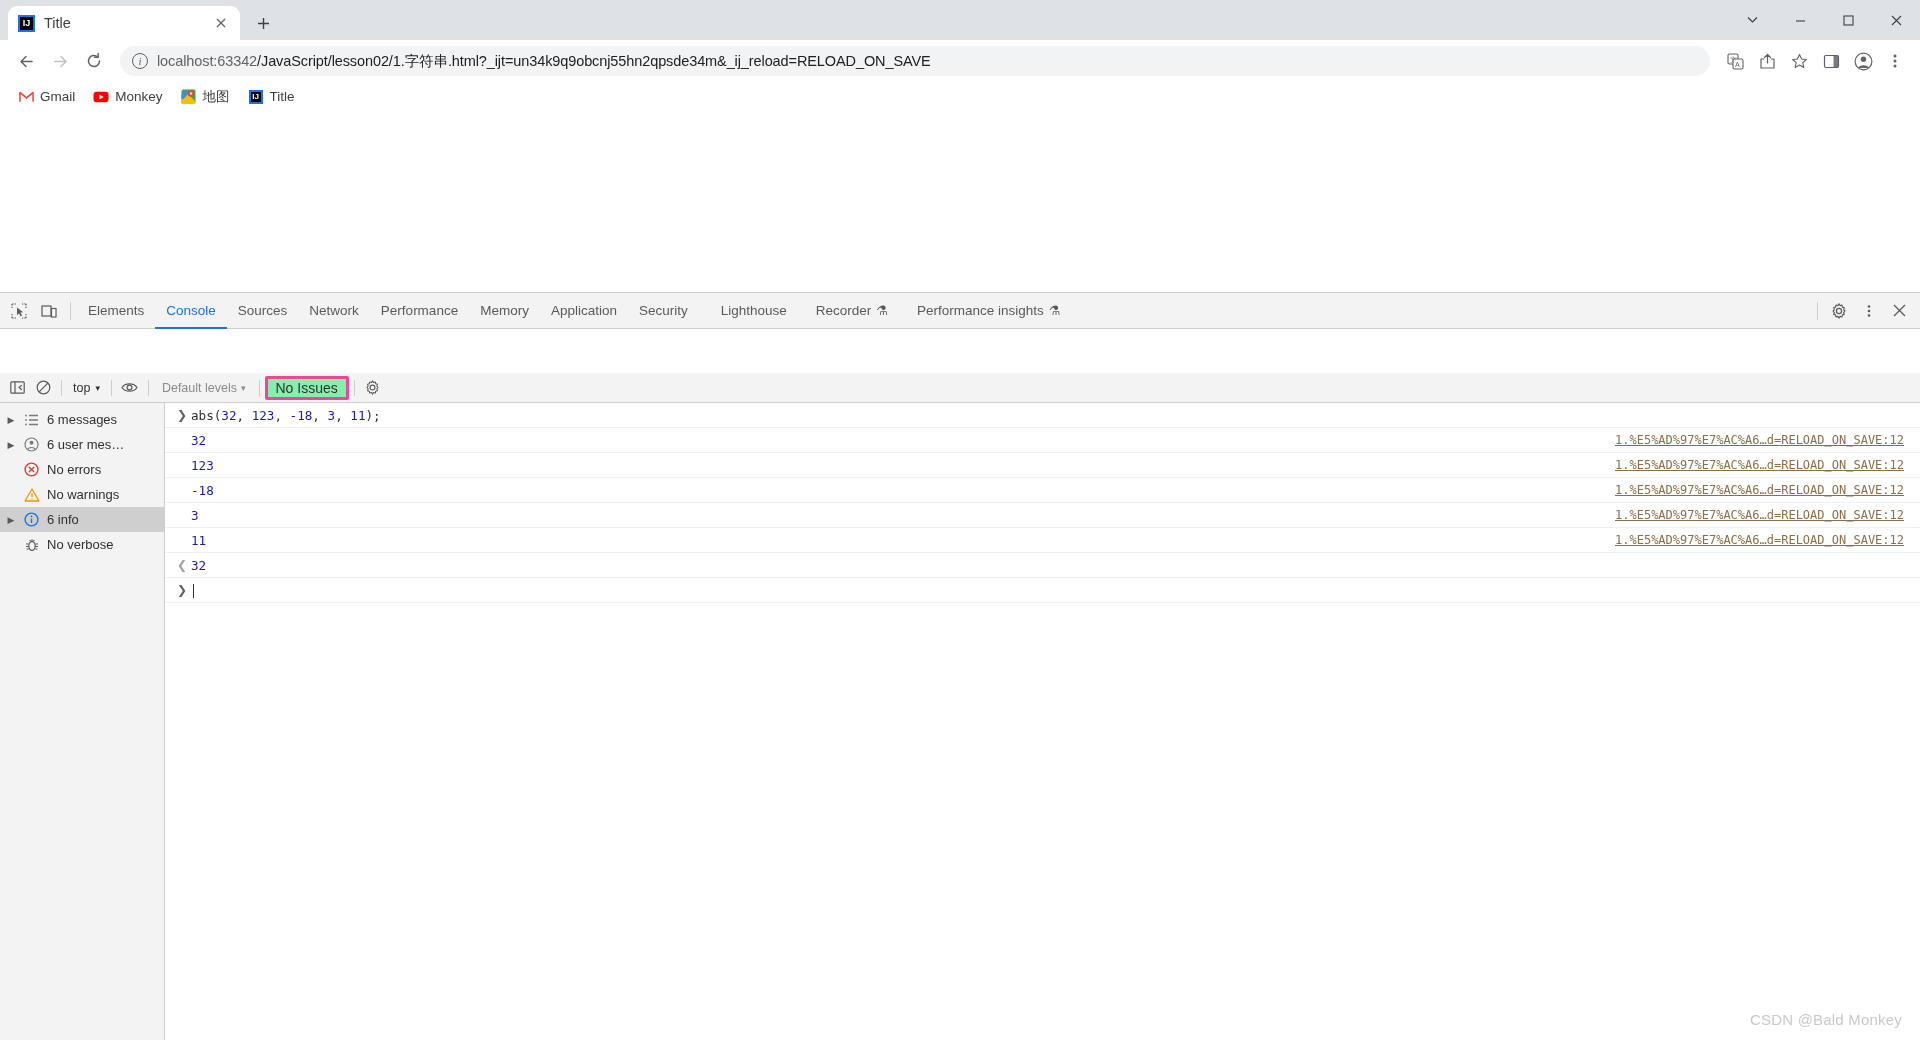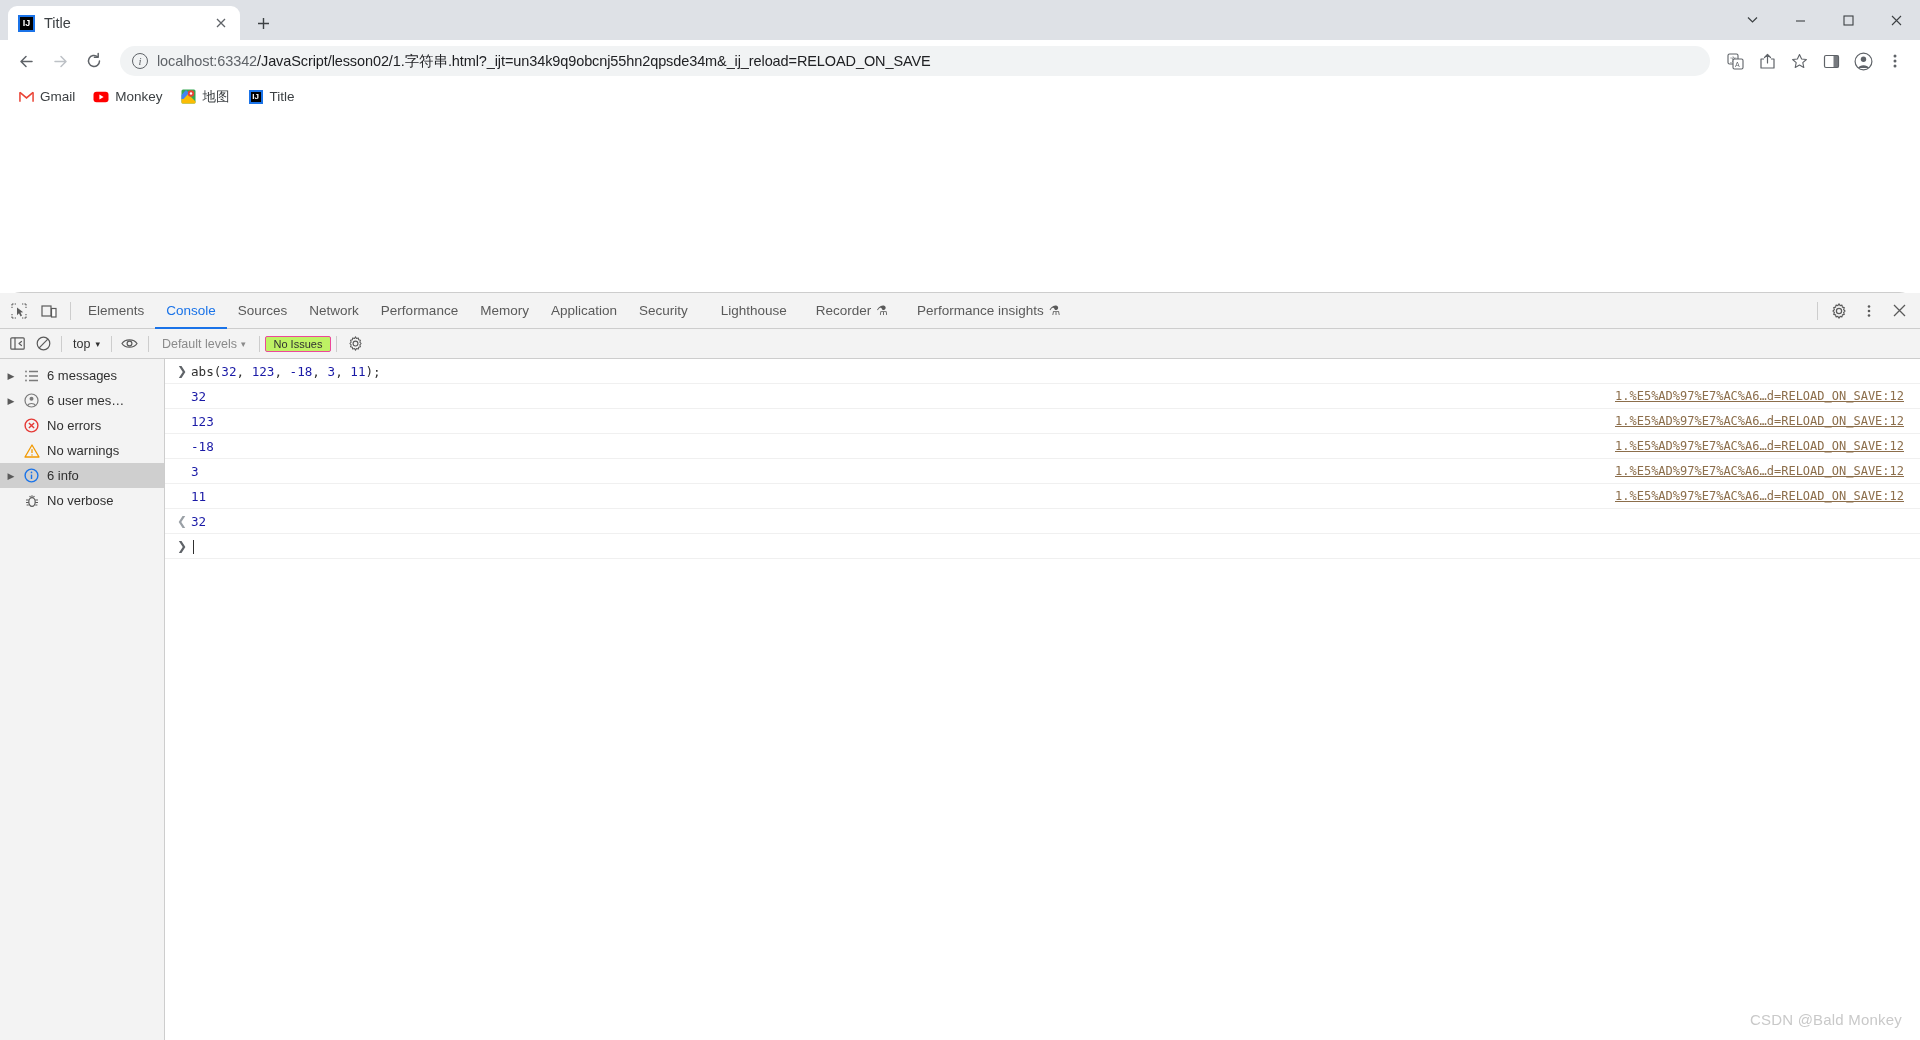--- a/index.html
+++ b/index.html
@@ -121,21 +121,20 @@
   .viewport { background:#ffffff; height: 188px; }
 
   
   .devtools {
     position:absolute; left:0; right:0; bottom:0;
     top: 292px;
     background:#ffffff;
     border-top: 1px solid #cdcdcd;
     display:flex; flex-direction:column;
     font-size: 12px;
-    border-radius: 21px;
   }
   .dt-tabbar {
     height: 36px; background:#f3f3f3;
     border-bottom: 1px solid #cdcdcd;
     display:flex; align-items:center; padding-left: 4px;
     position:relative;
   }
   .dt-icobtn {
     width: 28px; height: 28px; flex:none;
     display:flex; align-items:center; justify-content:center;
@@ -155,21 +154,21 @@
   }
   .dt-tab .flask { font-size: 13px; }
   .dt-right {
     margin-left:auto; display:flex; align-items:center; padding-right: 6px;
   }
 
   
   .dt-consolebar {
     height: 30px; background:#f3f3f3;
     border-bottom: 1px solid #cdcdcd;
-    display:flex; align-items:center; padding: 0 4px; gap: 0;
+    display:flex; align-items:center; padding: 0 4px; gap: 0; margin-top: 44px;
   }
   .cb-ico {
     width: 26px; height: 26px; flex:none;
     display:flex; align-items:center; justify-content:center;
     color:#5a5a5a;
   }
   .cb-sep { width:1px; height:16px; background:#cdcdcd; margin:0 5px; flex:none; }
   .ctx-select {
     display:flex; align-items:center; gap:5px;
     font-size:12.5px; color:#303030; padding: 2px 6px;
@@ -180,23 +179,23 @@
     background:#fff; border:1px solid #cdcdcd; border-radius: 2px;
     display:flex; align-items:center; padding: 0 6px;
     font-size: 12.5px; color:#8a8a8a;
     min-width: 0;
   }
   .levels {
     display:flex; align-items:center; gap:4px;
     font-size:12.5px; color:#8a8a8a; padding: 0 8px; white-space:nowrap;
   }
   .issues-btn {
-    font-size:11px; color:#303030;
-    border:1px solid #ec4899; border-radius:2px;
-    padding: 1px 8px; background:#bef264; white-space:nowrap;
+    font-size:14px; color:#303030;
+    border:3px solid #ec4899; border-radius:2px;
+    padding: 1px 8px; background:#86efac; white-space:nowrap;
   }
 
   
   .dt-body { flex:1; display:flex; min-height:0; background:#fff; }
   .dt-sidebar {
     width: 165px; flex:none; background:#f3f3f3;
     border-right: 1px solid #cdcdcd;
     padding-top: 4px;
   }
   .sb-item {

